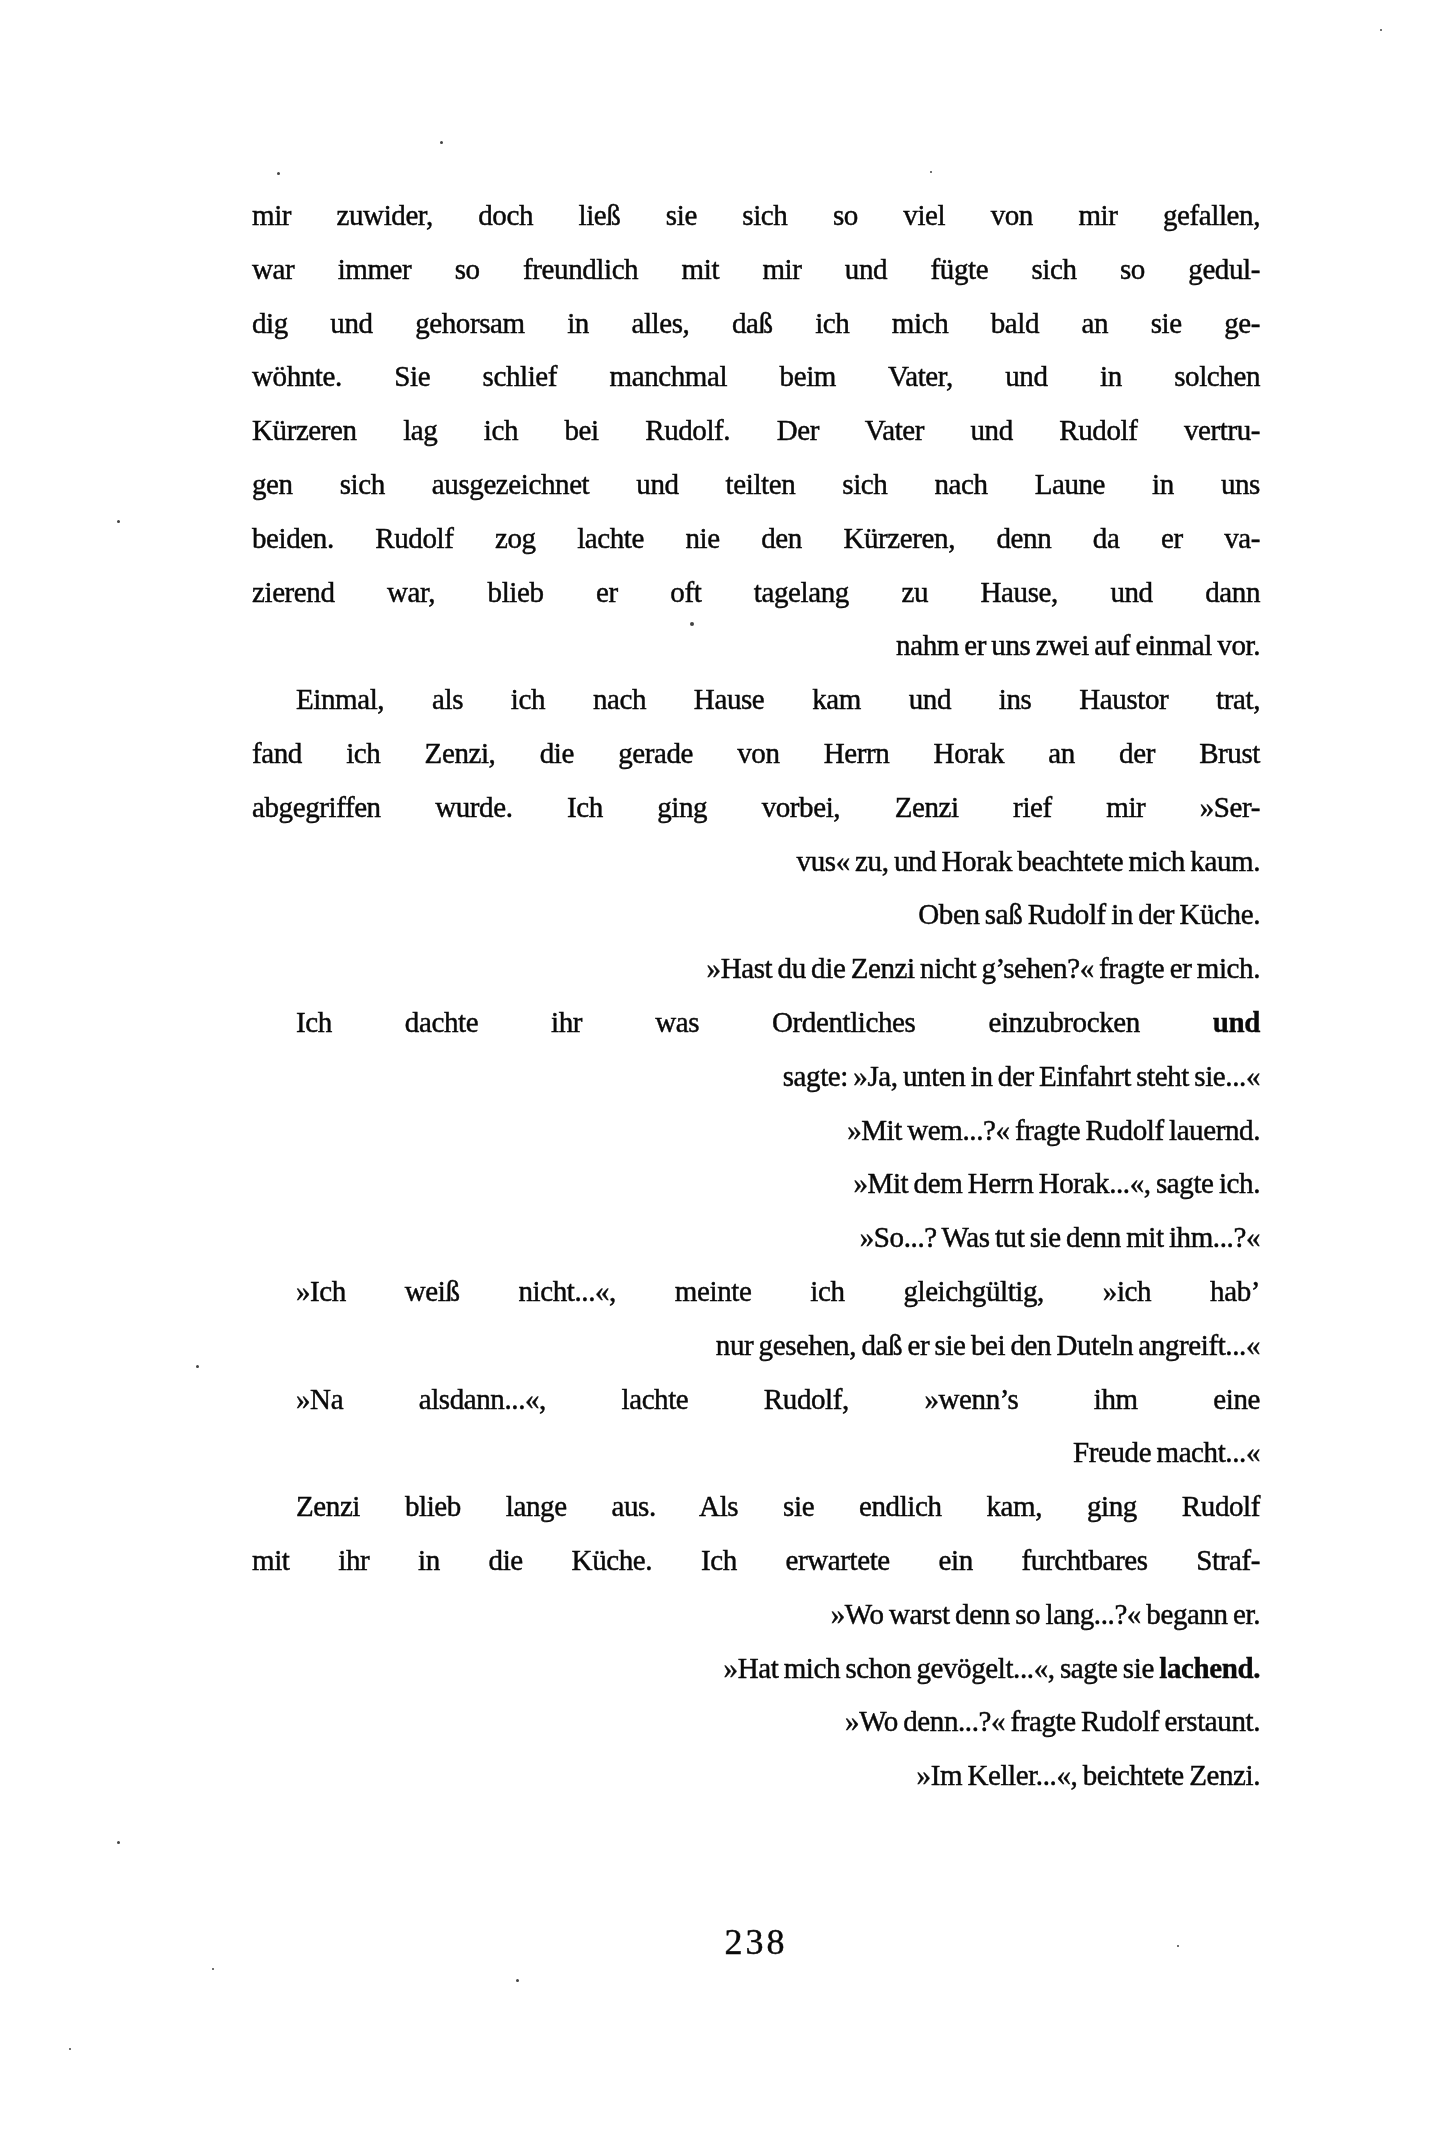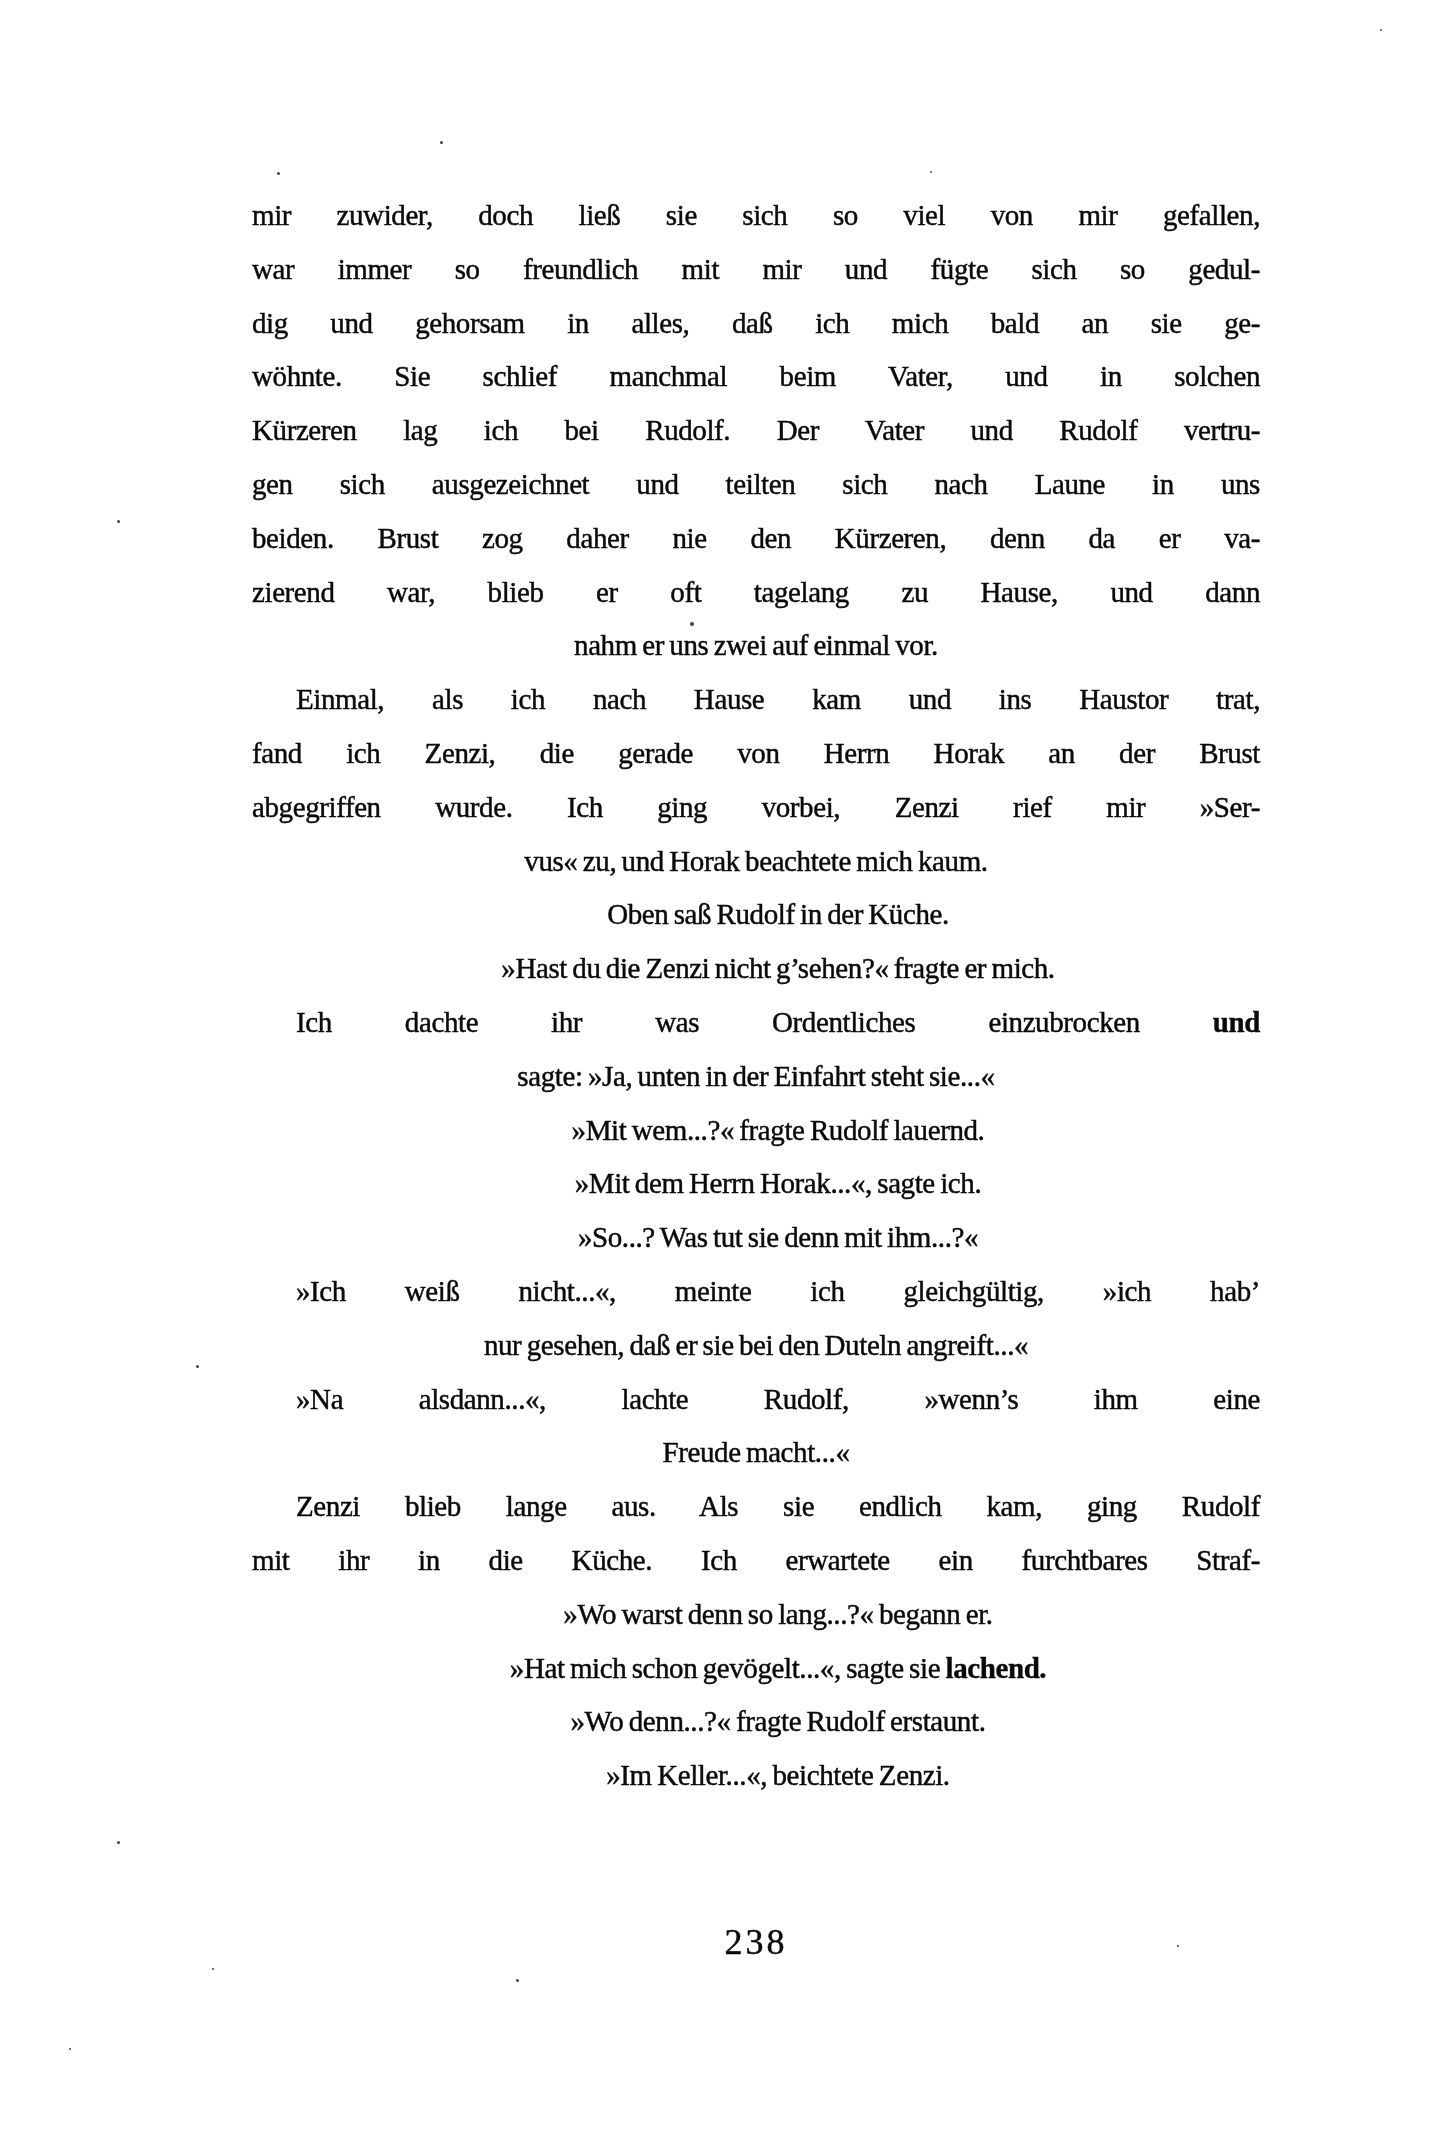--- a/index.html
+++ b/index.html
@@ -24,21 +24,21 @@
     top: 189px;
     width: 1008px;
     font-size: 29px;
     line-height: 53.8px;
     letter-spacing: -0.4px;
     word-spacing: -1.5px;
   }
   .line {
     display: block;
     height: 53.8px;
-    text-align: center;
+    text-align: right;
   }
   .line.indent { padding-left: 44px; }
   .line.justify {
     text-align: justify;
     text-align-last: justify;
   }
   .heavy {
     font-weight: 700;
     -webkit-text-stroke: 0.35px currentColor;
   }
@@ -64,21 +64,21 @@
 <body>
 
 <div class="page" style="background: rgb(255, 255, 255); color: rgb(10, 10, 10);">
   <div class="text-block">
       <div class="line justify"><span>mir zuwider, doch ließ sie sich so viel von mir gefallen,</span></div>
       <div class="line justify"><span>war immer so freundlich mit mir und fügte sich so gedul-</span></div>
       <div class="line justify"><span>dig und gehorsam in alles, daß ich mich bald an sie ge-</span></div>
       <div class="line justify"><span>wöhnte. Sie schlief manchmal beim Vater, und in solchen</span></div>
       <div class="line justify"><span>Kürzeren lag ich bei Rudolf. Der Vater und Rudolf vertru-</span></div>
       <div class="line justify"><span>gen sich ausgezeichnet und teilten sich nach Laune in uns</span></div>
-      <div class="line justify"><span>beiden. Brust zog daher nie den Kürzeren, denn da er va-</span></div>
+      <div class="line justify"><span>beiden. Rudolf zog lachte nie den Kürzeren, denn da er va-</span></div>
       <div class="line justify"><span>zierend war, blieb er oft tagelang zu Hause, und dann</span></div>
       <div class="line"><span>nahm er uns zwei auf einmal vor.</span></div>
       <div class="line indent justify"><span>Einmal, als ich nach Hause kam und ins Haustor trat,</span></div>
       <div class="line justify"><span>fand ich Zenzi, die gerade von Herrn Horak an der Brust</span></div>
       <div class="line justify"><span>abgegriffen wurde. Ich ging vorbei, Zenzi rief mir »Ser-</span></div>
       <div class="line"><span>vus« zu, und Horak beachtete mich kaum.</span></div>
       <div class="line indent"><span>Oben saß Rudolf in der Küche.</span></div>
       <div class="line indent"><span>»Hast du die Zenzi nicht g’sehen?« fragte er mich.</span></div>
       <div class="line indent justify"><span>Ich dachte ihr was Ordentliches einzubrocken </span><span class="heavy">und</span></div>
       <div class="line"><span>sagte: »Ja, unten in der Einfahrt steht sie...«</span></div>

